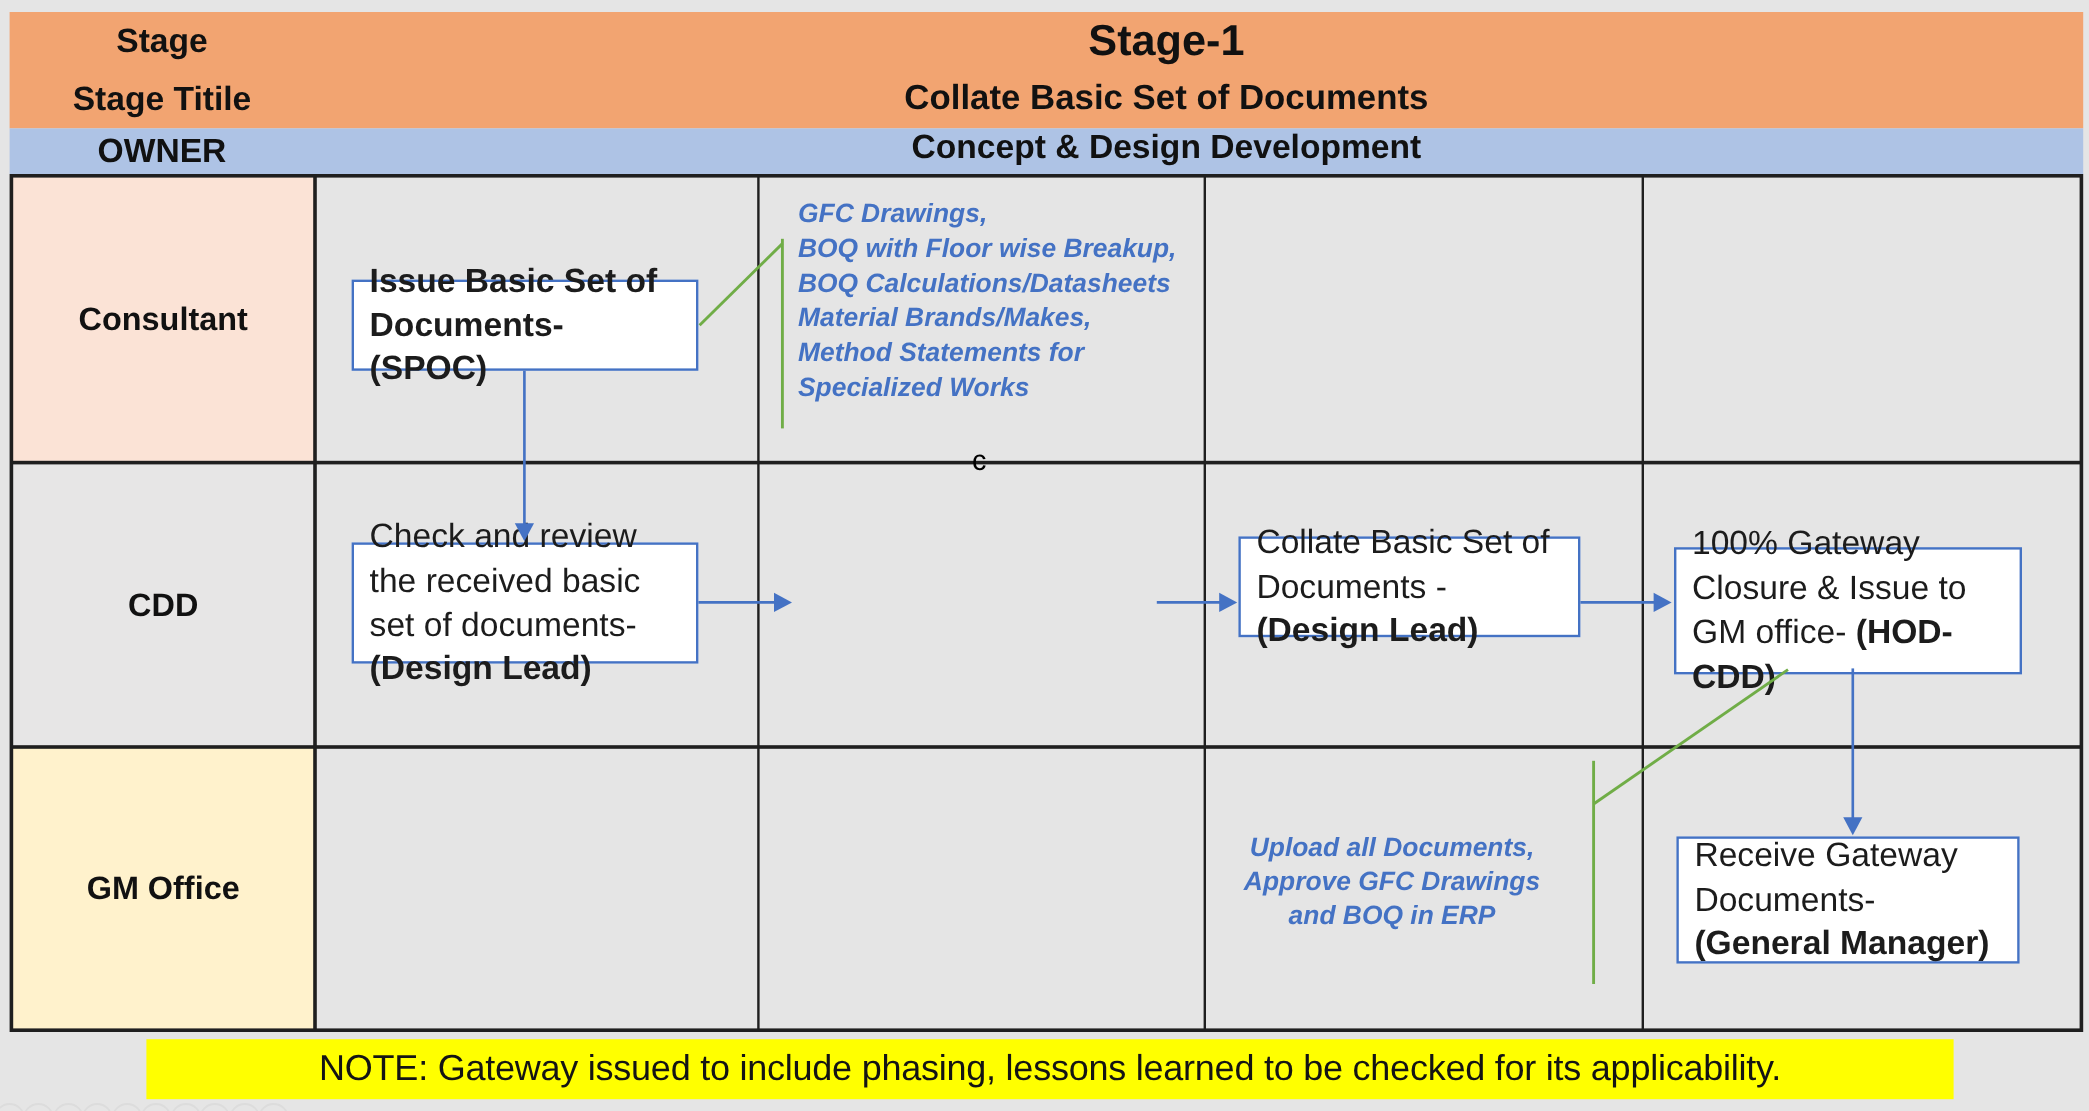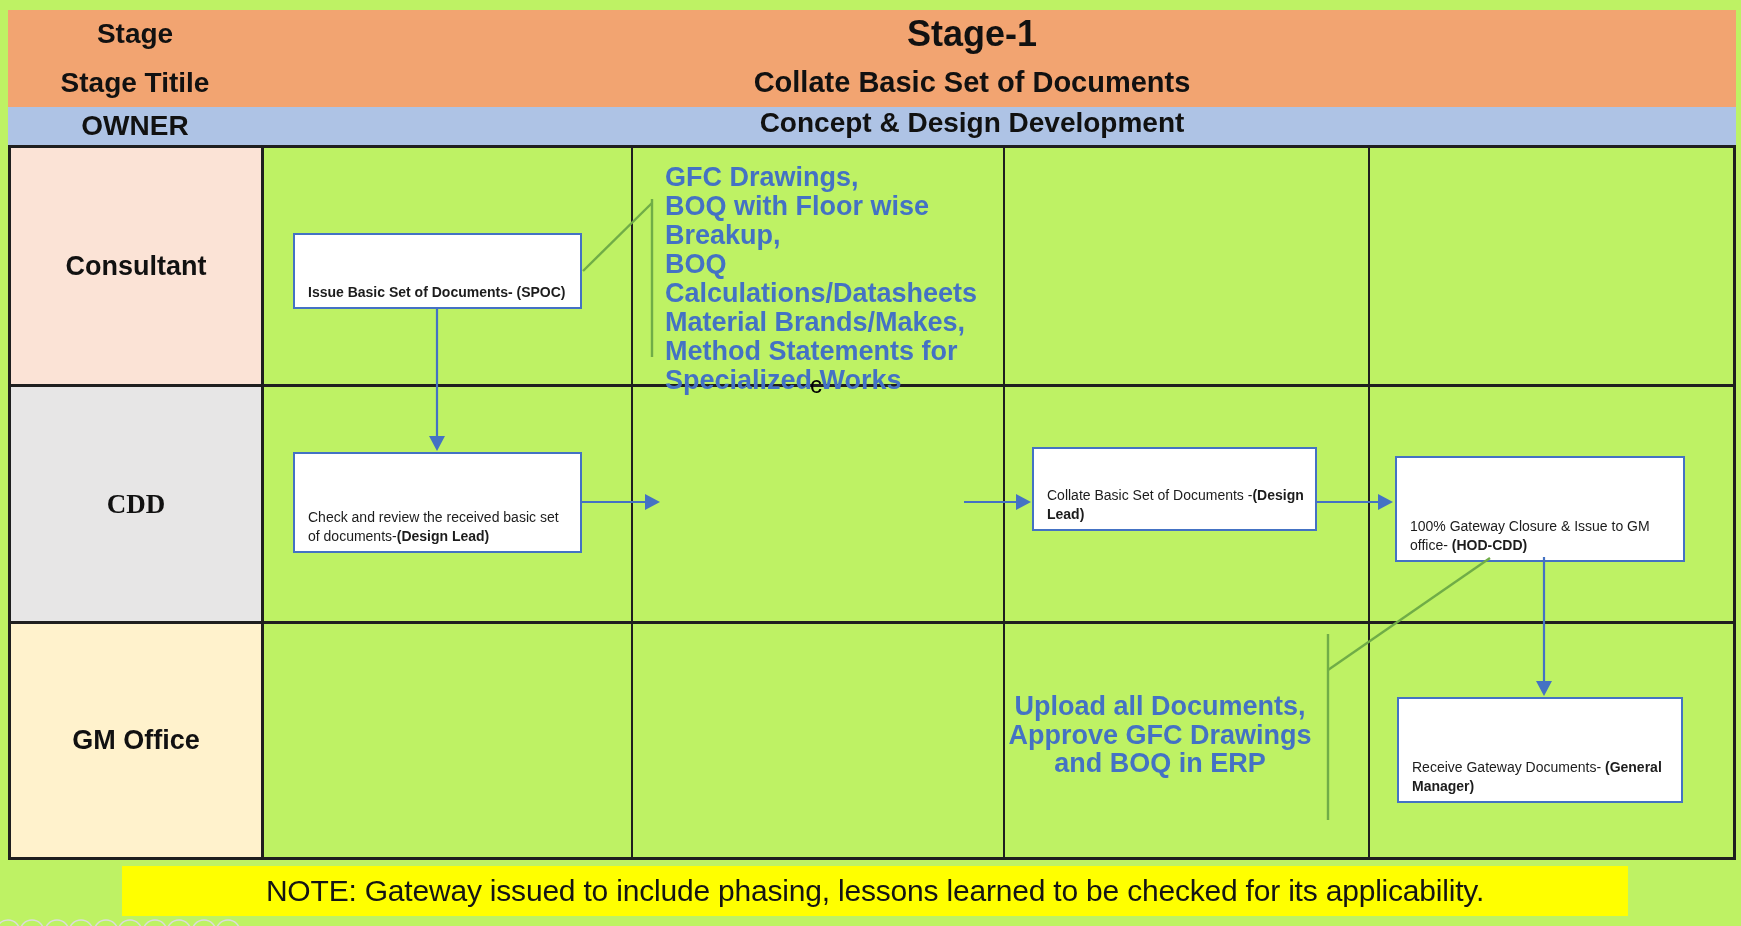--- a/index.html
+++ b/index.html
@@ -1,47 +1,47 @@
 <!DOCTYPE html>
 <html style="--header_orange: #F2A471; --owner_blue: #AEC3E5; --lane_consultant: #FBE3D6; --lane_cdd: #E7E6E6; --lane_gm: #FFF2CC; --box_border_blue: #4472C4; --arrow_blue: #4472C4; --connector_green: #70AD47; --annotation_blue: #4472C4; --note_yellow: #FFFF00;"><head>
 <meta charset="utf-8">
 <style>
   html,body{margin:0;padding:0;background:#fff;}
   .canvas{
     position:relative;width:1741px;height:926px;overflow:hidden;
     font-family:"Liberation Sans","DejaVu Sans",sans-serif;color:#1a1a1a;
-    background:#bef264;
+    background:#e5e5e5;
   }
   .abs{position:absolute;box-sizing:border-box;}
   .center{display:flex;align-items:center;justify-content:center;text-align:center;}
   
   .hdr-orange{background:var(--header_orange);}
   .hdr-blue{background:var(--owner_blue);}
   .hdr-text{font-weight:bold;font-size:28px;color:#111;}
   
   .lane-label{font-weight:bold;font-size:27px;color:#111;}
   .lane-consultant{background:var(--lane_consultant);}
-  .lane-cdd{background:var(--lane_cdd);font-family:Liberation Serif, serif;}
+  .lane-cdd{background:var(--lane_cdd);}
   .lane-gm{background:var(--lane_gm);}
   
   .gline{background:#1f1f1f;position:absolute;}
   
   .pbox{
     position:absolute;box-sizing:border-box;background:#fff;
     border:2px solid var(--box_border_blue);
-    display:flex;align-items:flex-end;
-    font-size:14px;line-height:1.32;color:#1c1c1c;
+    display:flex;align-items:center;
+    font-size:28px;line-height:1.32;color:#1c1c1c;
     padding:6px 10px 6px 13px;
   }
   .pbox .inner{width:100%;}
   .pbox .b{font-weight:bold;}
   
   .annot{
     position:absolute;color:var(--annotation_blue);
-    font-weight:bold;font-size:27px;line-height:29px;
+    font-weight:bold;font-style:italic;font-size:22px;line-height:29px;
   }
   .annot.centered{text-align:center;line-height:28.5px;}
   .stray{position:absolute;font-size:24px;color:#000;font-family:"Liberation Sans",sans-serif;}
   
   .note-banner{
     background:var(--note_yellow);color:#141414;
     font-size:30px;letter-spacing:-0.2px;
   }
   
   .overlay{position:absolute;left:0;top:0;pointer-events:none;}

